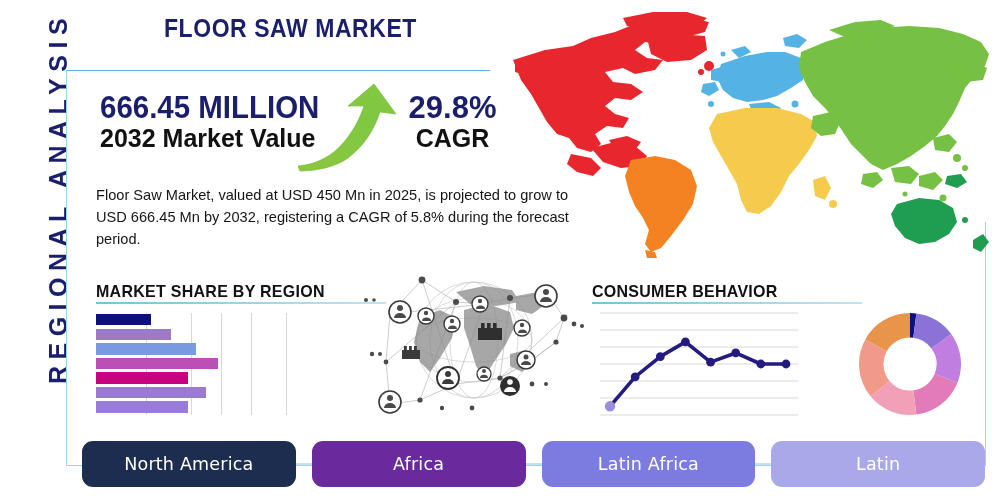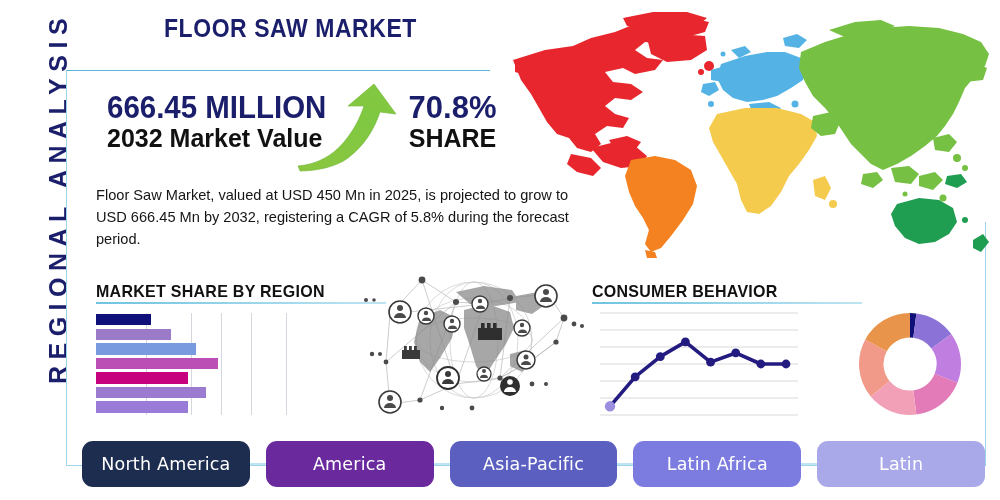--- a/index.html
+++ b/index.html
@@ -81,21 +81,21 @@
     transform-origin: left center;
     white-space: nowrap;
   }
   .stat-label {
     font-size: 25px;
     font-weight: 700;
     color: #111111;
     line-height: 1.25;
     white-space: nowrap;
   }
-  #stat-left { position: absolute; left: 7px; top: 0; }
+  #stat-left { position: absolute; left: 0; top: 0; }
   #stat-right { position: absolute; left: 305px; top: 0; text-align: center; width: 95px;}
   #stat-right .stat-value { transform: scaleX(1); }
 
   #growth-arrow {
     position: absolute;
     left: 292px; top: 82px;
     width: 110px; height: 90px;
   }
 
   
@@ -282,22 +282,22 @@
       </g>
     </svg>
   </div>
 
   <div id="hero">
     <div id="stat-left">
       <div class="stat-value">666.45 MILLION</div>
       <div class="stat-label">2032 Market Value</div>
     </div>
     <div id="stat-right">
-      <div class="stat-value">70.8%</div>
-      <div class="stat-label">SHARE</div>
+      <div class="stat-value">29.8%</div>
+      <div class="stat-label">CAGR</div>
     </div>
   </div>
 
   <div id="growth-arrow">
     <svg viewBox="0 0 110 90" width="110" height="90" xmlns="http://www.w3.org/2000/svg">
       <defs>
         <linearGradient id="arrowGrad" x1="0" y1="1" x2="1" y2="0">
           <stop offset="0%" stop-color="#8cc63f"></stop>
           <stop offset="100%" stop-color="#7ac943"></stop>
         </linearGradient>
@@ -501,19 +501,18 @@
         <path d="M 93.25986671312232 22.022952133083876 A 51 51 0 0 1 99.41860078030082 70.77435218691858 L 76.65767240575643 61.76266313719766 A 26.52 26.52 0 0 0 73.45513069082361 36.41193510920361 Z" fill="#c07fe0"></path>
         <path d="M 99.41860078030082 70.77435218691858 A 51 51 0 0 1 58.391994911779506 102.59784976703837 L 55.323837354125345 78.31088187885996 A 26.52 26.52 0 0 0 76.65767240575643 61.76266313719766 Z" fill="#e27bb8"></path>
         <path d="M 58.391994911779506 102.59784976703837 A 51 51 0 0 1 12.703824618434751 84.50862347718319 L 31.565988801586073 68.90448420813526 A 26.52 26.52 0 0 0 55.323837354125345 78.31088187885996 Z" fill="#f2a0b8"></path>
         <path d="M 12.703824618434751 84.50862347718319 A 51 51 0 0 1 7.308359317762964 27.430562620812516 L 28.76034684523674 39.223892562822506 A 26.52 26.52 0 0 0 31.565988801586073 68.90448420813526 Z" fill="#f29a8a"></path>
         <path d="M 7.308359317762964 27.430562620812516 A 51 51 0 0 1 51.99999999999999 1 L 51.99999999999999 25.48 A 26.52 26.52 0 0 0 28.76034684523674 39.223892562822506 Z" fill="#e8944a"></path>
       </svg></div>
 
   <div id="pill-connector-line"></div>
   <div id="pill-row">
       <div class="pill" style="background: rgb(29, 45, 79);">North America</div>
-      <div class="pill" style="background: rgb(106, 42, 158);">America</div>
-      <div class="pill" style="background: rgb(91, 95, 192);">Asia-Pacific</div>
+      <div class="pill" style="background: rgb(106, 42, 158);">Africa</div>
       <div class="pill" style="background: rgb(123, 123, 224);">Latin Africa</div>
       <div class="pill" style="background: rgb(169, 168, 232);">Latin</div>
     </div>
 
 </div>
 
 </body></html>

